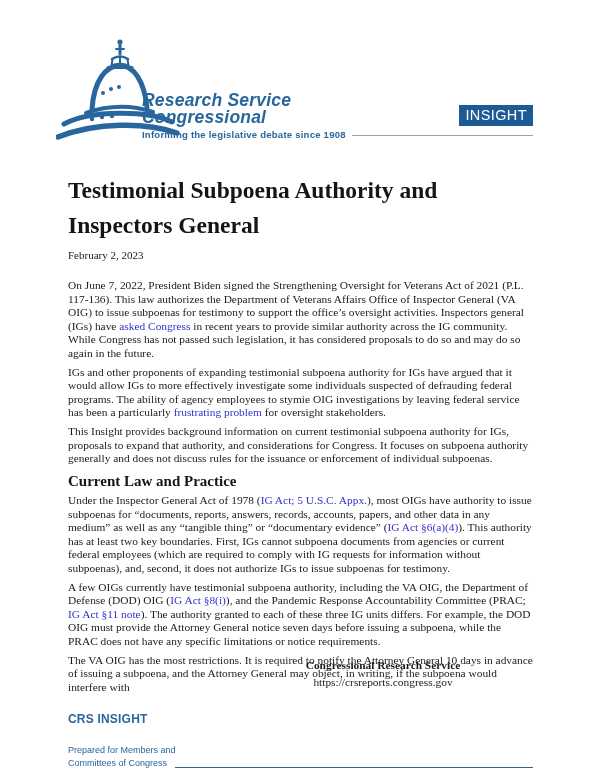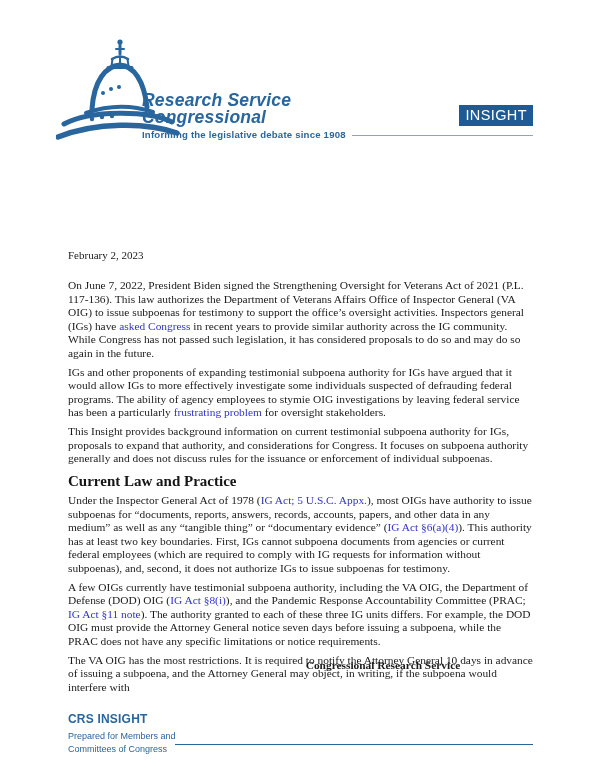--- a/index.html
+++ b/index.html
@@ -48,22 +48,22 @@
   .footer-right{
     position:absolute;right:67px;top:657px;width:300px;text-align:center;
     font-size:11.4px;line-height:16.5px;
   }
   .footer-org{font-weight:bold;}
   .footer-left{
     position:absolute;left:68px;top:712px;width:465px;
     font-family:"Liberation Sans",sans-serif;color:var(--brand-blue);
   }
   .fl-brand{font-size:12px;font-weight:bold;letter-spacing:.2px;}
-  .fl-line{font-size:9px;margin-top:5px;}
-  .fl-row{display:flex;align-items:flex-start;margin-top:2.5px;}
+  .fl-line{font-size:9px;margin-top:19px;}
+  .fl-row{display:flex;align-items:flex-end;margin-top:2.5px;}
   .fl-row .fl-line{margin-top:0;white-space:nowrap;}
   .footer-rule{flex:1;height:1px;background:var(--brand-blue);margin-left:8px;}
 </style>
 </head>
 <body>
 
 <div class="page">
 
   <svg class="logo-dome" viewBox="0 0 126 108">
     <g fill="none" stroke="#29669E" stroke-linecap="round">
@@ -90,34 +90,39 @@
     <div class="logo-line">Research Service</div>
     <div class="logo-line">Congressional</div>
     <div class="tagline-row">
       <span class="tagline">Informing the legislative debate since 1908</span>
       <span class="header-rule"></span>
     </div>
   </div>
 
   <div class="insight-badge">INSIGHT</div>
 
+  <div class="doc-title">
+    <div>Testimonial Subpoena Authority and</div>
+    <div>Inspectors General</div>
+  </div>
   <div class="doc-date">February 2, 2023</div>
 
   <div class="doc-body">
       <p><span>On June 7, 2022, President Biden signed the Strengthening Oversight for Veterans Act of 2021 (P.L. 117-136). This law authorizes the Department of Veterans Affairs Office of Inspector General (VA OIG) to issue subpoenas for testimony to support the office’s oversight activities. Inspectors general (IGs) have </span><a class="link" href="#">asked Congress</a><span> in recent years to provide similar authority across the IG community. While Congress has not passed such legislation, it has considered proposals to do so and may do so again in the future.</span></p>
       <p><span>IGs and other proponents of expanding testimonial subpoena authority for IGs have argued that it would allow IGs to more effectively investigate some individuals suspected of defrauding federal programs. The ability of agency employees to stymie OIG investigations by leaving federal service has been a particularly </span><a class="link" href="#">frustrating problem</a><span> for oversight stakeholders.</span></p>
       <p><span>This Insight provides background information on current testimonial subpoena authority for IGs, proposals to expand that authority, and considerations for Congress. It focuses on subpoena authority generally and does not discuss rules for the issuance or enforcement of individual subpoenas.</span></p>
       <h2>Current Law and Practice</h2>
       <p><span>Under the Inspector General Act of 1978 (</span><a class="link" href="#">IG Act; 5 U.S.C. Appx.</a><span>), most OIGs have authority to issue subpoenas for “documents, reports, answers, records, accounts, papers, and other data in any medium” as well as any “tangible thing” or “documentary evidence” (</span><a class="link" href="#">IG Act §6(a)(4)</a><span>). This authority has at least two key boundaries. First, IGs cannot subpoena documents from agencies or current federal employees (which are required to comply with IG requests for information without subpoenas), and, second, it does not authorize IGs to issue subpoenas for testimony.</span></p>
       <p><span>A few OIGs currently have testimonial subpoena authority, including the VA OIG, the Department of Defense (DOD) OIG (</span><a class="link" href="#">IG Act §8(i)</a><span>), and the Pandemic Response Accountability Committee (PRAC; </span><a class="link" href="#">IG Act §11 note</a><span>). The authority granted to each of these three IG units differs. For example, the DOD OIG must provide the Attorney General notice seven days before issuing a subpoena, while the PRAC does not have any specific limitations or notice requirements.</span></p>
       <p><span>The VA OIG has the most restrictions. It is required to notify the Attorney General 10 days in advance of issuing a subpoena, and the Attorney General may object, in writing, if the subpoena would interfere with</span></p>
     </div>
 
   <div class="footer-right">
     <div class="footer-org">Congressional Research Service</div>
+    <div>https://crsreports.congress.gov</div>
   </div>
 
   <div class="footer-left">
     <div class="fl-brand">CRS INSIGHT</div>
     <div class="fl-line">Prepared for Members and</div>
     <div class="fl-row">
       <span class="fl-line">Committees of Congress</span>
       <span class="footer-rule"></span>
     </div>
   </div>

